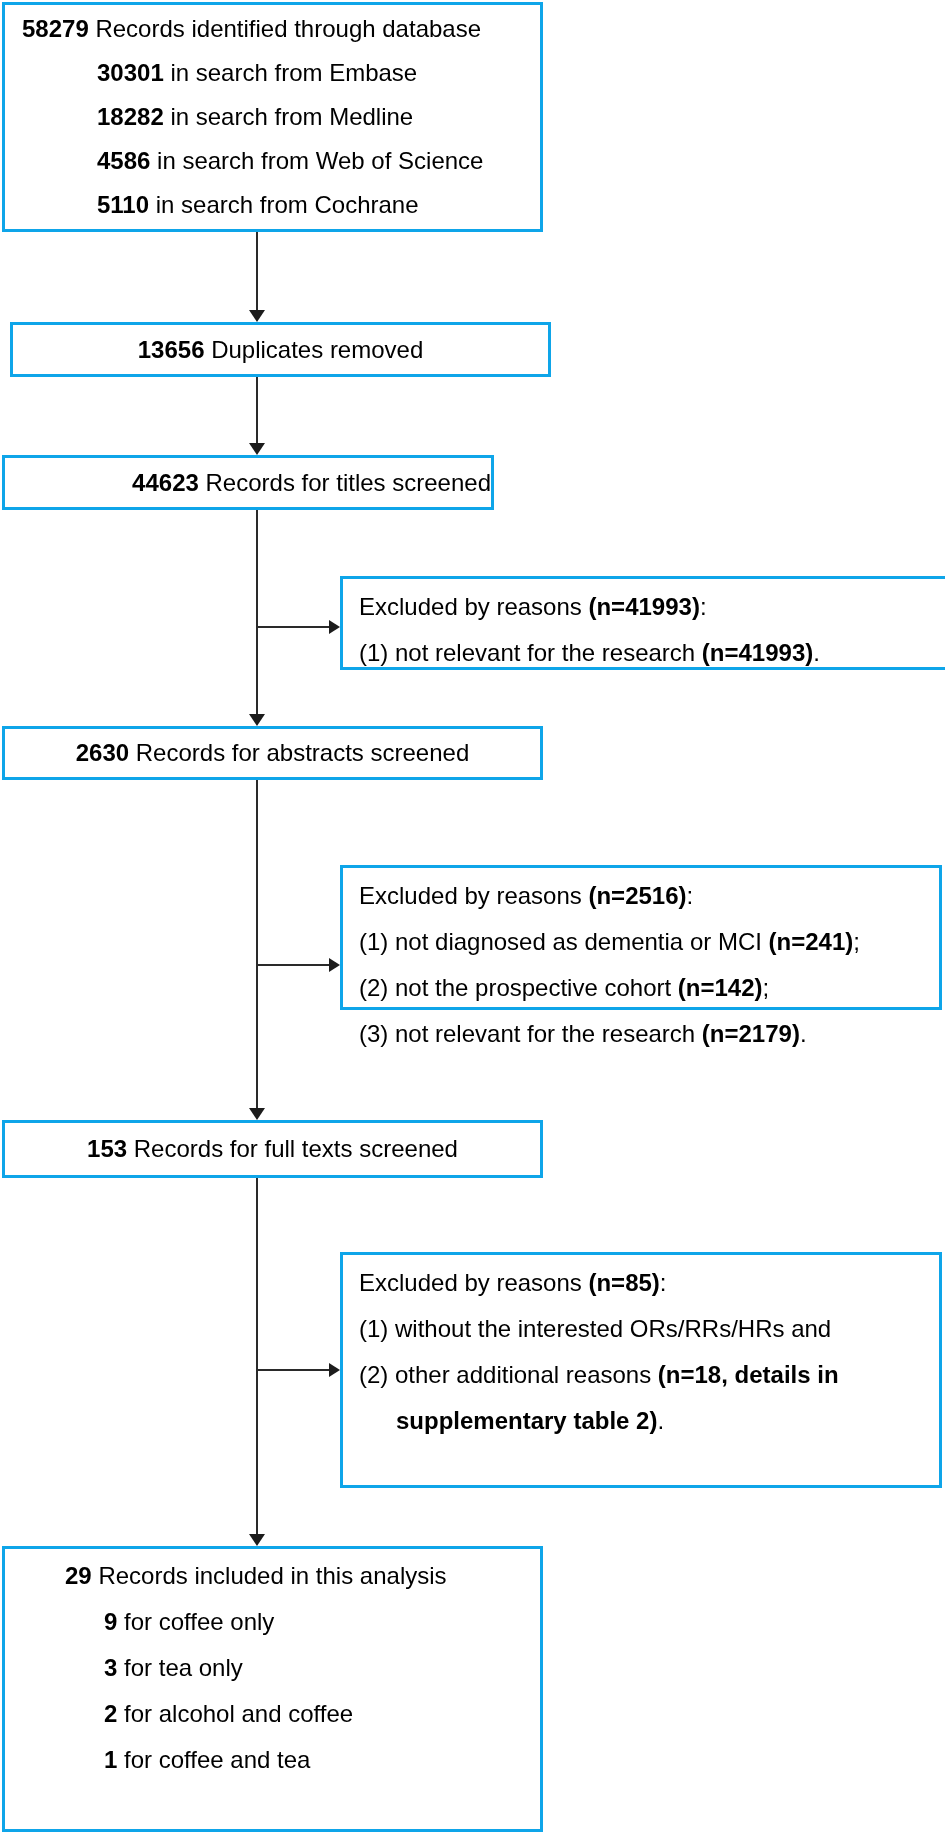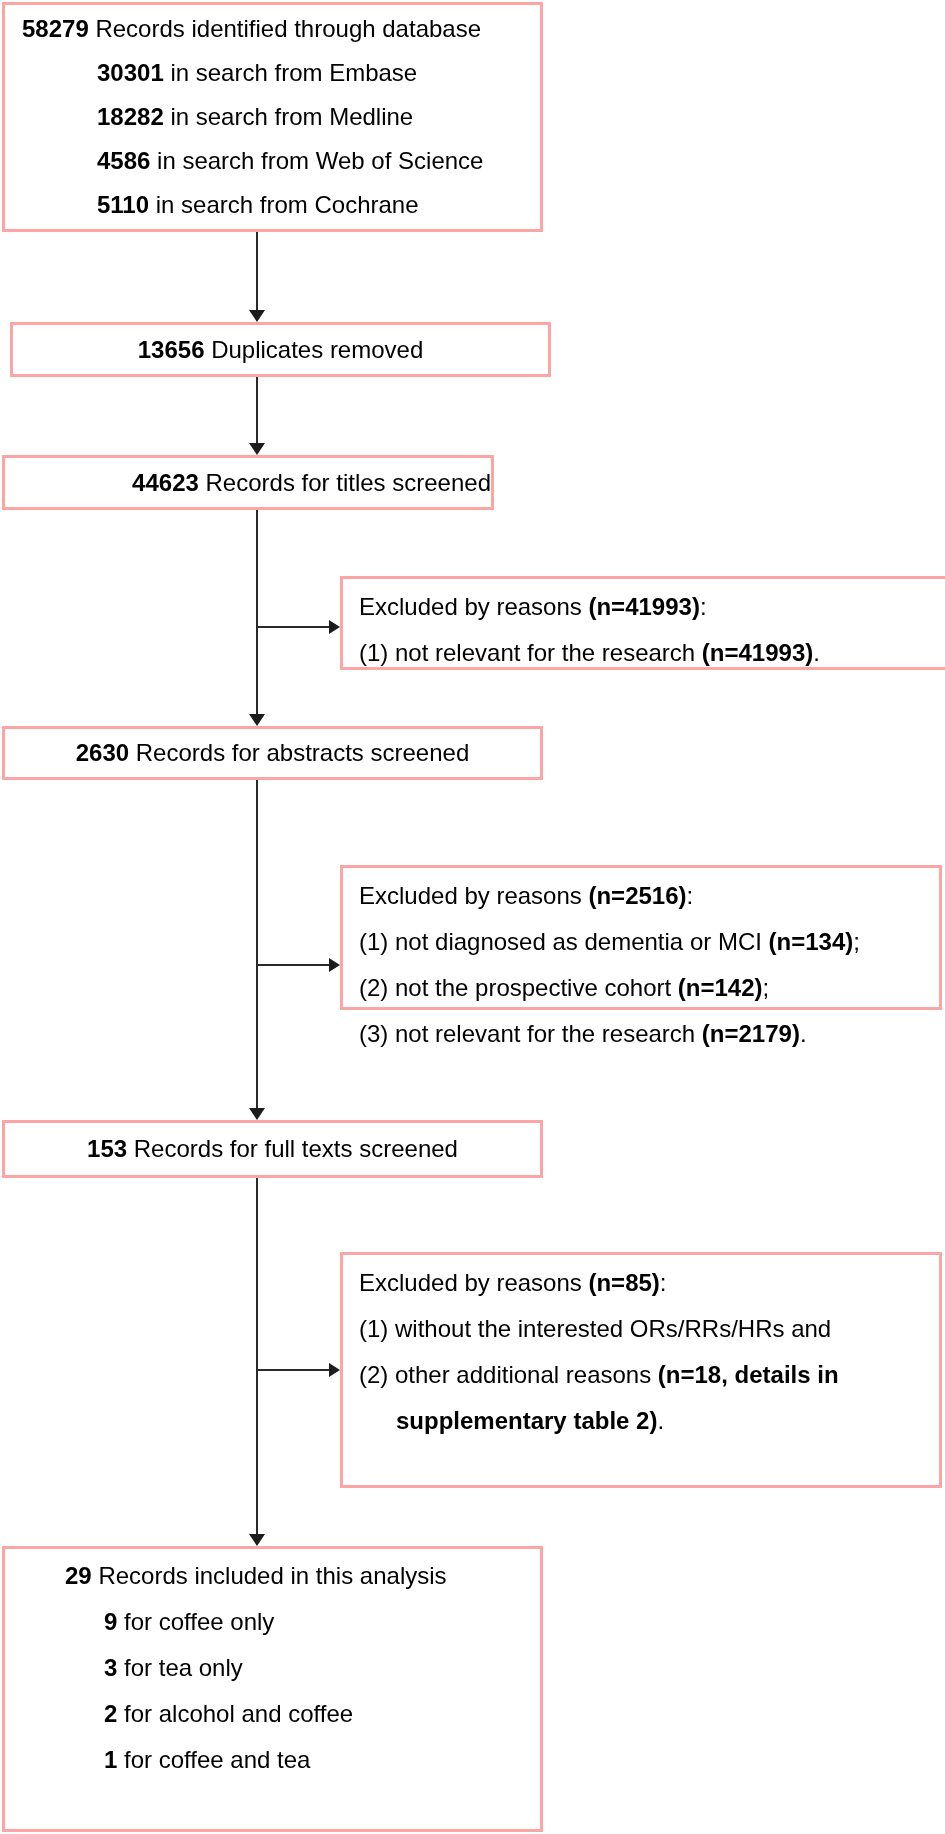--- a/index.html
+++ b/index.html
@@ -4,21 +4,21 @@
 <style>
   html,body { margin:0; padding:0; background:#fff; }
   .canvas {
     position:relative; width:945px; height:1834px;
     background:#ffffff; color:#000;
     font-family:"Liberation Sans","DejaVu Sans",sans-serif;
     font-size:24px;
   }
   .box {
     position:absolute; box-sizing:border-box;
-    border:3px solid #fca5a5; background:#ffffff;
+    border:3px solid #0ea5e9; background:#ffffff;
   }
   b { font-weight:bold; }
 
   
   .lines   { padding:2px 8px 0 17px; }
   .nline   { line-height:44px; white-space:nowrap; }
   .nline.ind75 { padding-left:75px; }
   .nline.lead  { padding-left:43px; }
   .nline.ind82 { padding-left:82px; }
 
@@ -86,21 +86,21 @@
     <span><b>2630</b> <span>Records for abstracts screened</span></span>
   </div>
 
   <div class="vline" style="left:256px; top:780px; height:329px;"></div>
   <div class="ah-down" style="left:249px; top:1108px;"></div>
   <div class="hline" style="left:257px; top:964px; width:72px;"></div>
   <div class="ah-right" style="left:329px; top:958px;"></div>
 
   <div class="box xlines" style="left:340px; top:865px; width:602px; height:145px;">
     <div class="xline"><span>Excluded by reasons </span><b>(n=2516)</b><span>:</span></div>
-    <div class="xline"><span>(1) not diagnosed as dementia or MCI </span><b>(n=134)</b><span>;</span></div>
+    <div class="xline"><span>(1) not diagnosed as dementia or MCI </span><b>(n=241)</b><span>;</span></div>
     <div class="xline"><span>(2) not the prospective cohort </span><b>(n=142)</b><span>;</span></div>
     <div class="xline"><span>(3) not relevant for the research </span><b>(n=2179)</b><span>.</span></div>
   </div>
 
   <div class="box centerbox" style="left:2px; top:1120px; width:541px; height:58px;">
     <span><b>153</b> <span>Records for full texts screened</span></span>
   </div>
 
   <div class="vline" style="left:256px; top:1178px; height:357px;"></div>
   <div class="ah-down" style="left:249px; top:1534px;"></div>

